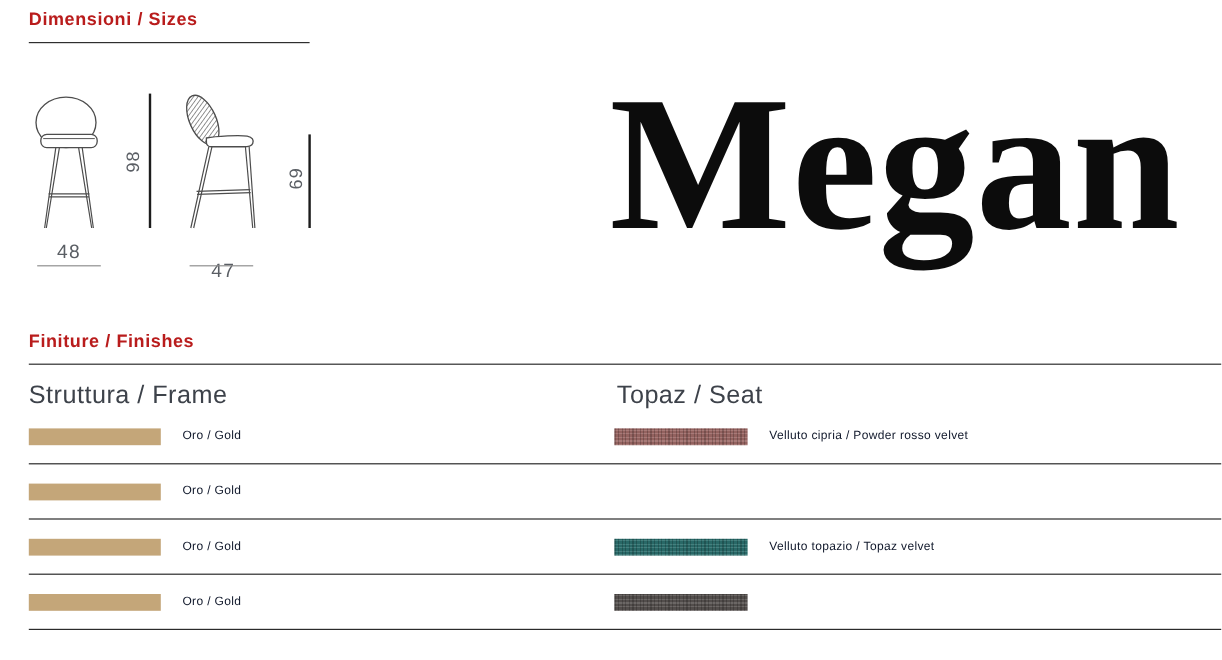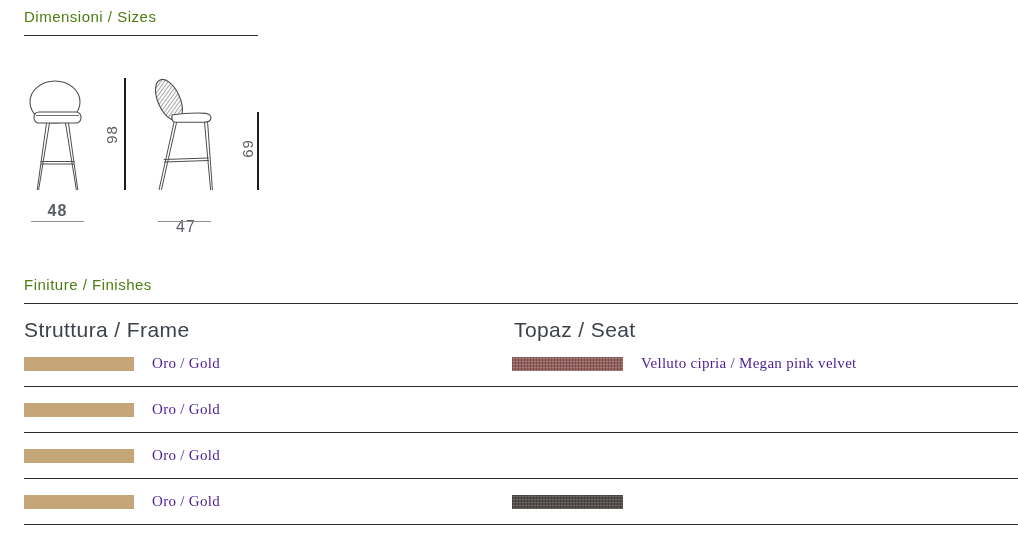--- a/index.html
+++ b/index.html
@@ -4,21 +4,21 @@
 <style>
   * { margin:0; padding:0; box-sizing:border-box; }
   html,body { background:#ffffff; }
   .page {
     position:relative; width:1018px; height:550px; background:#ffffff;
     font-family:"Liberation Sans", sans-serif; color:#454a52; overflow:hidden;
   }
 
   
   .sec-heading {
-    position:absolute; font-size:15px; letter-spacing:.5px; color:#4d7c0f; font-weight:400;
+    position:absolute; font-size:15px; letter-spacing:.5px; color:#b91c1c; font-weight:700;
   }
   .rule { position:absolute; height:1px; background:#2e2e2e; }
   .rule-short { left:24px; top:35px; width:234px; }
   .rule-full  { left:24px; top:303px; right:0; }
 
   
   .drawing { position:absolute; }
   .dim-num {
     position:absolute; font-size:16px; color:#5a5e64; letter-spacing:1px; text-align:center;
   }
@@ -45,21 +45,21 @@
   .cell { display:flex; align-items:center; }
   .frame-cell { width:488px; }
   .seat-cell { flex:1; }
   .swatch { width:110px; height:14px; background:#c4a679; flex:0 0 auto; }
   .seat-cell .swatch { width:111px; }
   .textured {
     background-image:
       repeating-linear-gradient(90deg, rgba(0,0,0,.20) 0 1px, rgba(0,0,0,0) 1px 3px),
       repeating-linear-gradient(0deg, rgba(255,255,255,.12) 0 1px, rgba(0,0,0,.06) 1px 3px);
   }
-  .swatch-label { margin-left:18px; font-size:15px; letter-spacing:.3px; color:#4c1d95; white-space:nowrap;font-family:Liberation Serif, serif; }
+  .swatch-label { margin-left:18px; font-size:10px; letter-spacing:.3px; color:#0f172a; white-space:nowrap; }
 </style>
 </head>
 <body>
 
 <div class="page">
 
   <div class="sec-heading" style="left:24px; top:8px;">Dimensioni / Sizes</div>
   <div class="rule rule-short"></div>
 
   <svg class="drawing" style="left:20px; top:74px;" width="115" height="122" viewBox="0 0 115 122">
@@ -77,60 +77,65 @@
         <line x1="0" y1="0" x2="0" y2="3" stroke="#4d4d4d" stroke-width="1"></line>
       </pattern>
     </defs>
     <ellipse cx="21" cy="26" rx="11" ry="22" transform="rotate(-24 21 26)" fill="url(#hatch)" stroke="#4d4d4d" stroke-width="1.1"></ellipse>
     <path d="M 24 41 C 32 39.3 52 38.4 58 39.4 C 62.5 40.2 63.6 43 62.6 45.5 C 61.8 47.4 59 48.3 55 48.3 L 28 48.3 C 25.4 48.3 23.8 46.5 24 44.3 Z" fill="#ffffff" stroke="#4d4d4d" stroke-width="1.1"></path>
     <path d="M 56.5 48.3 L 62.6 116 M 59.6 48 L 64.4 116" stroke="#4d4d4d" stroke-width="1" fill="none"></path>
     <path d="M 26 48.3 L 11 116 M 28.6 48.3 L 13.4 116" stroke="#4d4d4d" stroke-width="1" fill="none"></path>
     <path d="M 15.8 85.5 L 60.6 84 M 16.2 88 L 60.9 86.5" stroke="#4d4d4d" stroke-width="1" fill="none"></path>
   </svg>
 
-  <div class="dim-num" style="left:30px; top:202px; width:55px;font-weight:bold;">48</div>
+  <div class="dim-num" style="left:30px; top:202px; width:55px;">48</div>
   <div class="dim-underline" style="left:31px; top:221px; width:53px;"></div>
   <div class="dim-vline" style="left:124px; top:78px; height:112px;"></div>
   <div class="dim-vnum" style="left:96px; top:126px;">98</div>
 
   <div class="dim-num" style="left:160px; top:218px; width:52px;">47</div>
   <div class="dim-underline" style="left:158px; top:221px; width:53px;"></div>
   <div class="dim-vline" style="left:257px; top:112px; height:78px;"></div>
   <div class="dim-vnum" style="left:232px; top:140px;">69</div>
 
+  <div class="product-title">Megan</div>
 
   <div class="sec-heading" style="left:24px; top:276px;">Finiture / Finishes</div>
   <div class="rule rule-full"></div>
 
   <div class="col-heading" style="left:24px; top:318px;">Struttura / Frame</div>
   <div class="col-heading" style="left:514px; top:318px;">Topaz / Seat</div>
 
   <div class="finish-rows">
     <div class="finish-row">
       <div class="cell frame-cell">
         <div class="swatch" style="background-color: rgb(196, 166, 121);"></div>
         <div class="swatch-label">Oro / Gold</div>
       </div>
       <div class="cell seat-cell">
         <div class="swatch textured" style="background-color: rgb(156, 104, 101);"></div>
-        <div class="swatch-label">Velluto cipria / Megan pink velvet</div>
+        <div class="swatch-label">Velluto cipria / Powder rosso velvet</div>
       </div>
     </div>
 
     <div class="finish-row">
       <div class="cell frame-cell">
         <div class="swatch" style="background-color: rgb(196, 166, 121);"></div>
         <div class="swatch-label">Oro / Gold</div>
       </div>
     </div>
 
     <div class="finish-row">
       <div class="cell frame-cell">
         <div class="swatch" style="background-color: rgb(196, 166, 121);"></div>
         <div class="swatch-label">Oro / Gold</div>
+      </div>
+      <div class="cell seat-cell">
+        <div class="swatch textured" style="background-color: rgb(43, 111, 109);"></div>
+        <div class="swatch-label">Velluto topazio / Topaz velvet</div>
       </div>
     </div>
 
     <div class="finish-row">
       <div class="cell frame-cell">
         <div class="swatch" style="background-color: rgb(196, 166, 121);"></div>
         <div class="swatch-label">Oro / Gold</div>
       </div>
       <div class="cell seat-cell">
         <div class="swatch textured" style="background-color: rgb(87, 82, 80);"></div>

